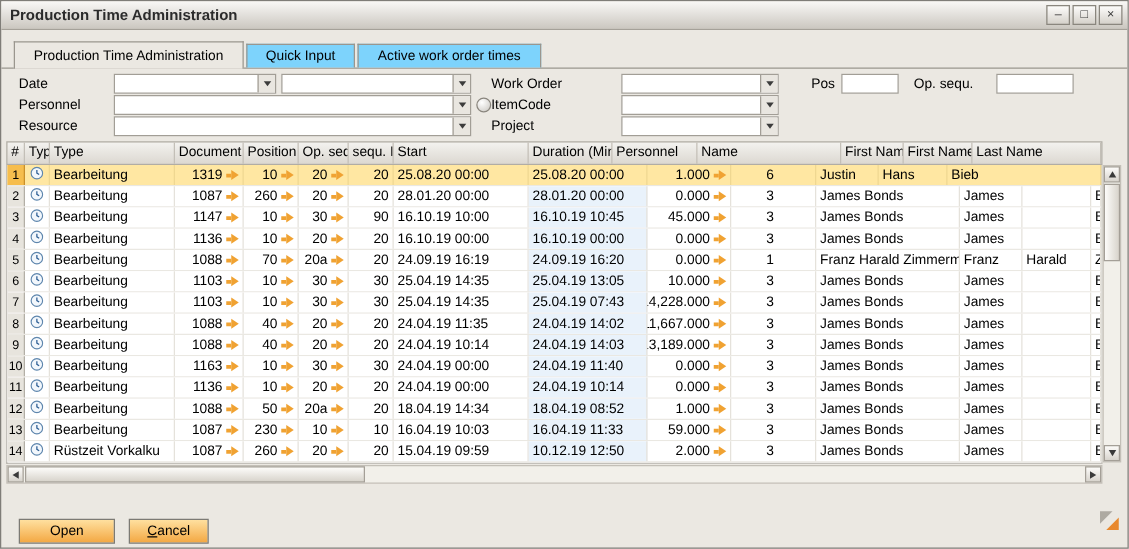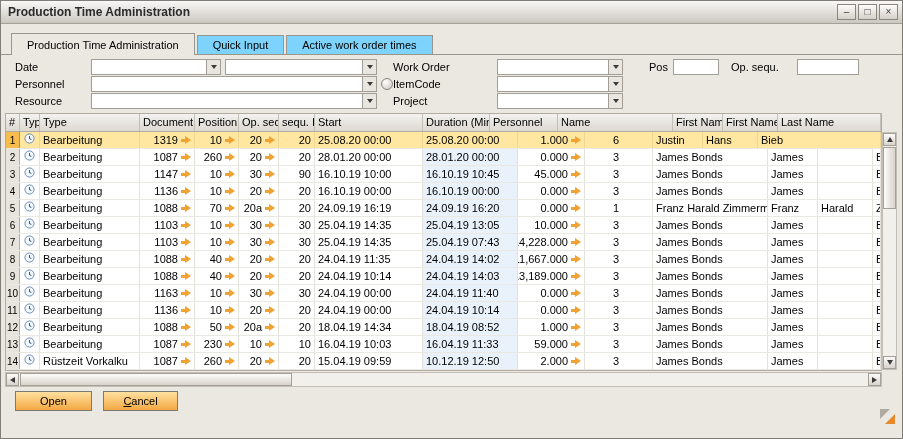--- a/index.html
+++ b/index.html
@@ -71,24 +71,24 @@
           border:1px solid #a49f97;display:flex;align-items:center;justify-content:center}
   .vs-thumb{flex:none;width:13px;height:62px;margin-top:1px;background:linear-gradient(90deg,#fdfcfa,#d8d4cc);border:1px solid #a49f97}
   .hs-thumb{flex:none;width:272px;height:13px;margin-left:1px;background:linear-gradient(#fdfcfa,#d8d4cc);border:1px solid #a49f97}
   .sb-track{flex:1}
   .tri-up{width:0;height:0;border-left:3.5px solid transparent;border-right:3.5px solid transparent;border-bottom:5px solid #3a3a3a}
   .tri-down{width:0;height:0;border-left:3.5px solid transparent;border-right:3.5px solid transparent;border-top:5px solid #3a3a3a}
   .tri-left{width:0;height:0;border-top:3.5px solid transparent;border-bottom:3.5px solid transparent;border-right:5px solid #3a3a3a}
   .tri-right{width:0;height:0;border-top:3.5px solid transparent;border-bottom:3.5px solid transparent;border-left:5px solid #3a3a3a}
 
   
-  .btn{position:absolute;top:390px;height:20px;border:1px solid #7c7a74;
+  .btn{position:absolute;top:414px;height:20px;border:1px solid #7c7a74;
        background:linear-gradient(#ffe09f,#f3a843);display:flex;align-items:center;justify-content:center;cursor:default}
   #btn-open{left:14px;width:77px}
-  #btn-cancel{left:102px;width:75px}
+  #btn-cancel{left:102px;width:64px}
   .btn .lab{display:block}
   #btn-cancel .lab::first-letter{text-decoration:underline}
   .corner-icon{position:absolute;right:7px;top:408px;width:15px;height:15px}
   .corner-icon::before{content:"";position:absolute;left:0;top:0;
     border-top:10px solid #aeaaa2;border-right:10px solid transparent}
   .corner-icon::after{content:"";position:absolute;right:0;bottom:0;
     border-bottom:10px solid #e8882d;border-left:10px solid transparent}
 </style>
 </head>
 <body>

